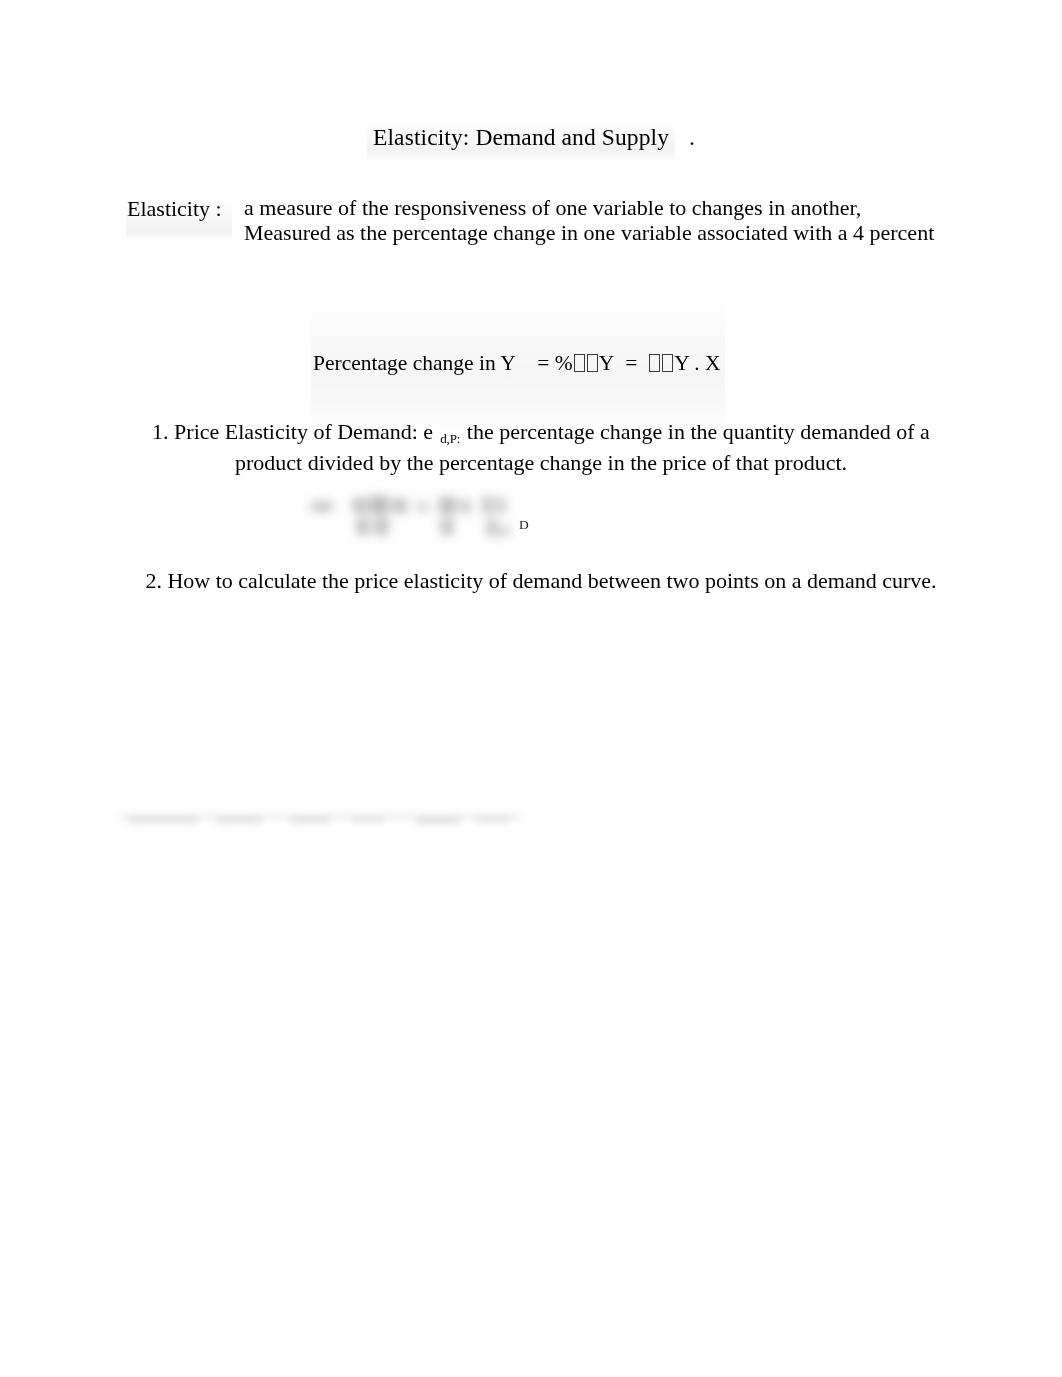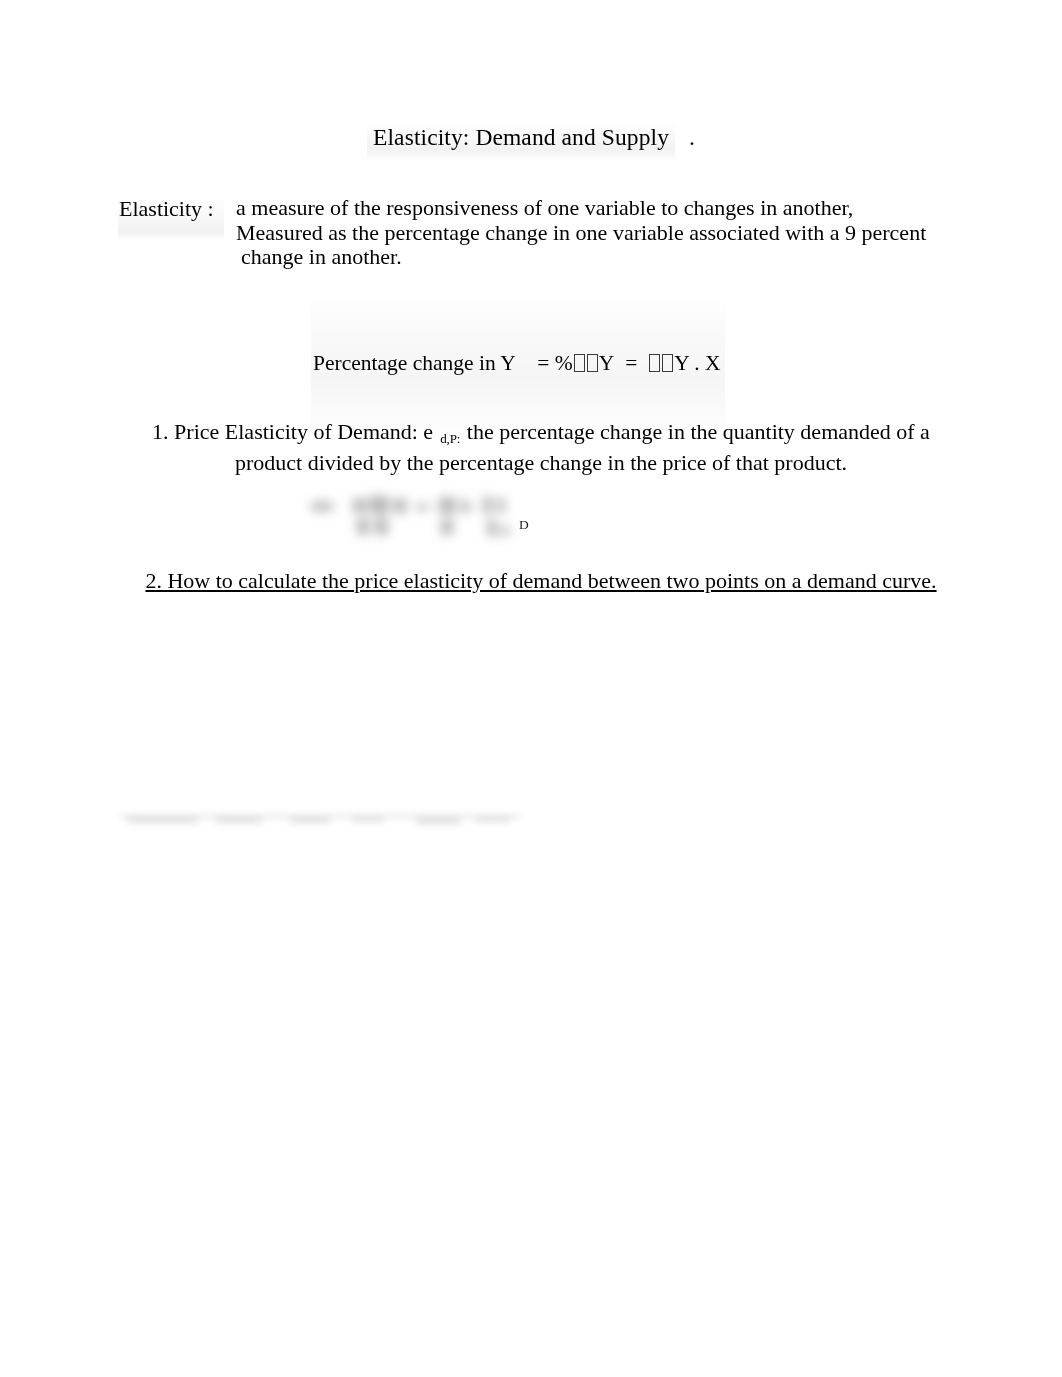--- a/index.html
+++ b/index.html
@@ -45,21 +45,21 @@
     padding: 2px 6px 10px 6px;
     border-radius: 1px;
   }
   .doc-title .title-period {
     padding-left: 14px;
   }
 
   
   .definition {
     position: absolute;
-    left: 118px;
+    left: 126px;
     top: 196px;
     width: 880px;
     font-size: 22px;
     line-height: 24.5px;
   }
   .definition .term {
     position: absolute;
     left: 0;
     top: 0;
     white-space: pre;
@@ -120,21 +120,21 @@
   
   .para {
     position: absolute;
     left: 126px;
     width: 830px;
     font-size: 22px;
     line-height: 23.5px;
     text-align: center;
   }
   .para-1 { top: 420px; }
-  .para-2 { top: 569px; text-decoration: underline; }
+  .para-2 { top: 569px; }
   .para .sub {
     font-size: 13px;
     vertical-align: -0.33em;
     letter-spacing: -0.1px;
     padding: 0 1px 0 7px;
   }
 
   
   .blur-formula {
     position: absolute;
@@ -185,21 +185,21 @@
 </style>
 </head>
 <body>
 
 <div class="page">
 
   <div class="doc-title"><span class="title-shade">Elasticity: Demand and Supply</span><span class="title-period">.</span></div>
 
   <div class="definition">
     <span class="term">Elasticity :</span>
-    <div class="body"><span class="ln l1">a measure of the responsiveness of one variable to changes in another,</span><span class="ln l2">Measured as the percentage change in one variable associated with a 9 percent</span><span class="ln l3">change in another.</span></div>
+    <div class="body"><span class="ln l1">a measure of the responsiveness of one variable to changes in another,</span><span class="ln l2">Measured as the percentage change in one variable associated with a 4 percent</span></div>
   </div>
 
   <div class="formula-block">
     <span class="formula-inner">
       <span class="frow"><span>Percentage change in Y</span><span>&nbsp;&nbsp;&nbsp; </span><span>= %</span><span class="tofu"></span><span class="tofu"></span><span>Y</span><span>&nbsp; </span><span>=</span><span>&nbsp; </span><span class="tofu"></span><span class="tofu"></span><span>Y . X</span></span>
     </span>
   </div>
 
   <div class="para para-1"><span>1. Price Elasticity of Demand: e</span><span class="sub">d,P:</span><span> the percentage change in the quantity demanded of a product divided by the percentage change in the price of that product.</span></div>
 

